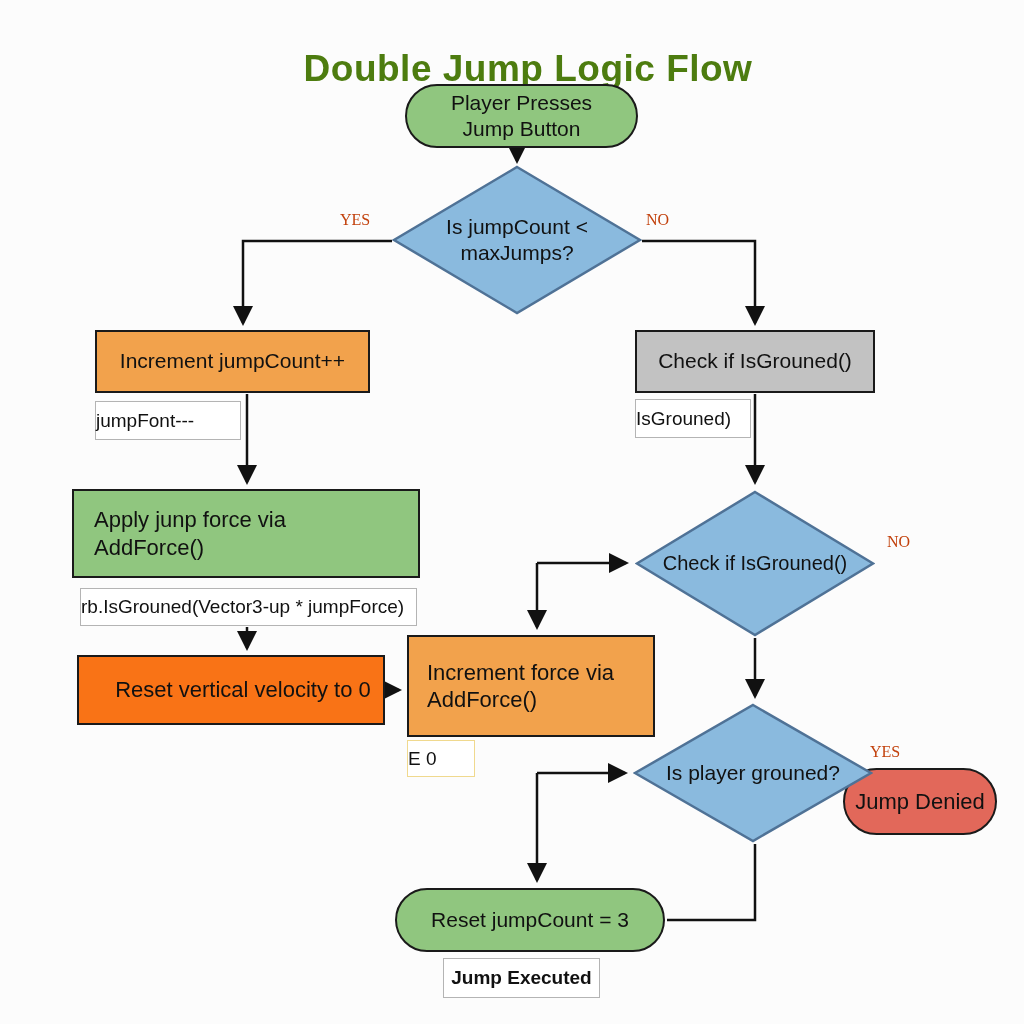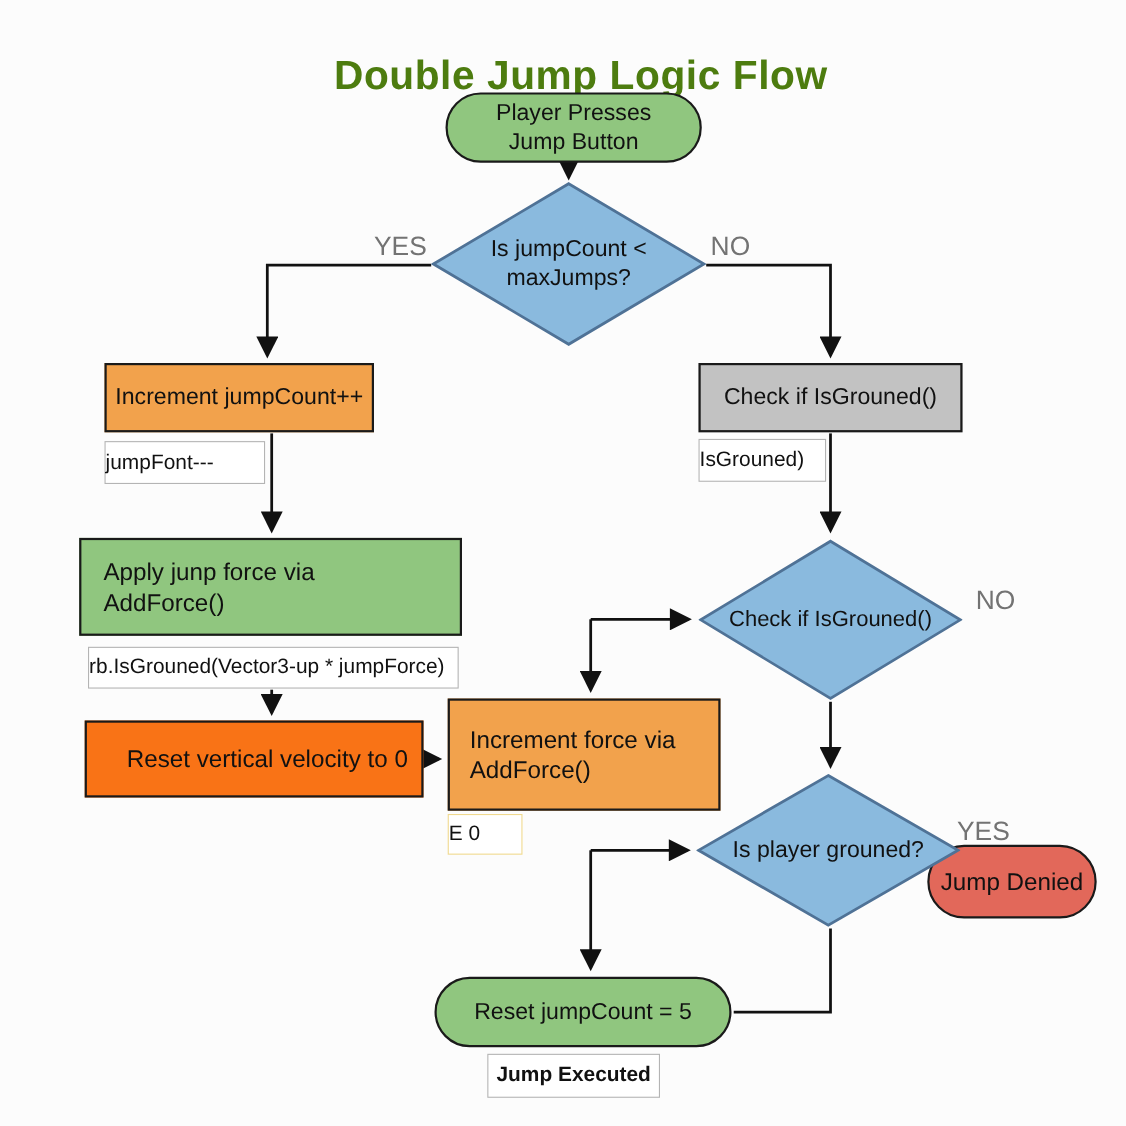--- a/index.html
+++ b/index.html
@@ -87,22 +87,23 @@
     align-items: center;
     justify-content: center;
   }
   .diamond-shape {
     fill: #8abade;
     stroke: #4f7296;
     stroke-width: 2.5;
   }
   .edge-label {
     position: absolute;
-    font-size: 24px;
-    color: #737373;
+    font-size: 16px;
+    color: #c2410c;
+    font-family: Liberation Serif, serif;
   }
   .align-left {
     justify-content: flex-start;
   }
   .align-left .node-text {
     text-align: left;
   }
 </style>
 </head>
 <body>
@@ -156,21 +157,21 @@
   </div>
 
   <div class="diamond-wrap" style="left:392px; top:165px; width:250px; height:150px; font-size:21px;">
     <svg width="250" height="150">
       <polygon class="diamond-shape" points="125,2 248,75 125,148 2,75"></polygon>
     </svg>
     <span class="node-text">Is jumpCount &lt;
 maxJumps?</span>
   </div>
 
-  <div class="node rect fill-orange" style="left:95px; top:330px; width:245px; height:63px; font-size:21px;">
+  <div class="node rect fill-orange" style="left:95px; top:330px; width:275px; height:63px; font-size:21px;">
     <span class="node-text">Increment jumpCount++</span>
   </div>
   <div class="note" style="left:95px; top:401px; width:146px; height:39px;">
     <span>jumpFont---</span>
   </div>
 
   <div class="node rect fill-gray" style="left:635px; top:330px; width:240px; height:63px; font-size:21px;">
     <span class="node-text">Check if IsGrouned()</span>
   </div>
   <div class="note" style="left:635px; top:399px; width:116px; height:39px;">
@@ -209,19 +210,19 @@
   </div>
 
   <div class="diamond-wrap" style="left:633px; top:703px; width:240px; height:140px; font-size:21px;">
     <svg width="240" height="140">
       <polygon class="diamond-shape" points="120,2 238,70 120,138 2,70"></polygon>
     </svg>
     <span class="node-text">Is player grouned?</span>
   </div>
 
   <div class="node pill fill-green" style="left:395px; top:888px; width:270px; height:64px; border-radius:32px; font-size:21px;">
-    <span class="node-text">Reset jumpCount = 5</span>
+    <span class="node-text">Reset jumpCount = 3</span>
   </div>
   <div class="note" style="left:443px; top:958px; width:157px; height:40px; justify-content:center; padding-left:0;font-weight:bold;">
     <span>Jump Executed</span>
   </div>
 
 </div>
 
 </body></html>

